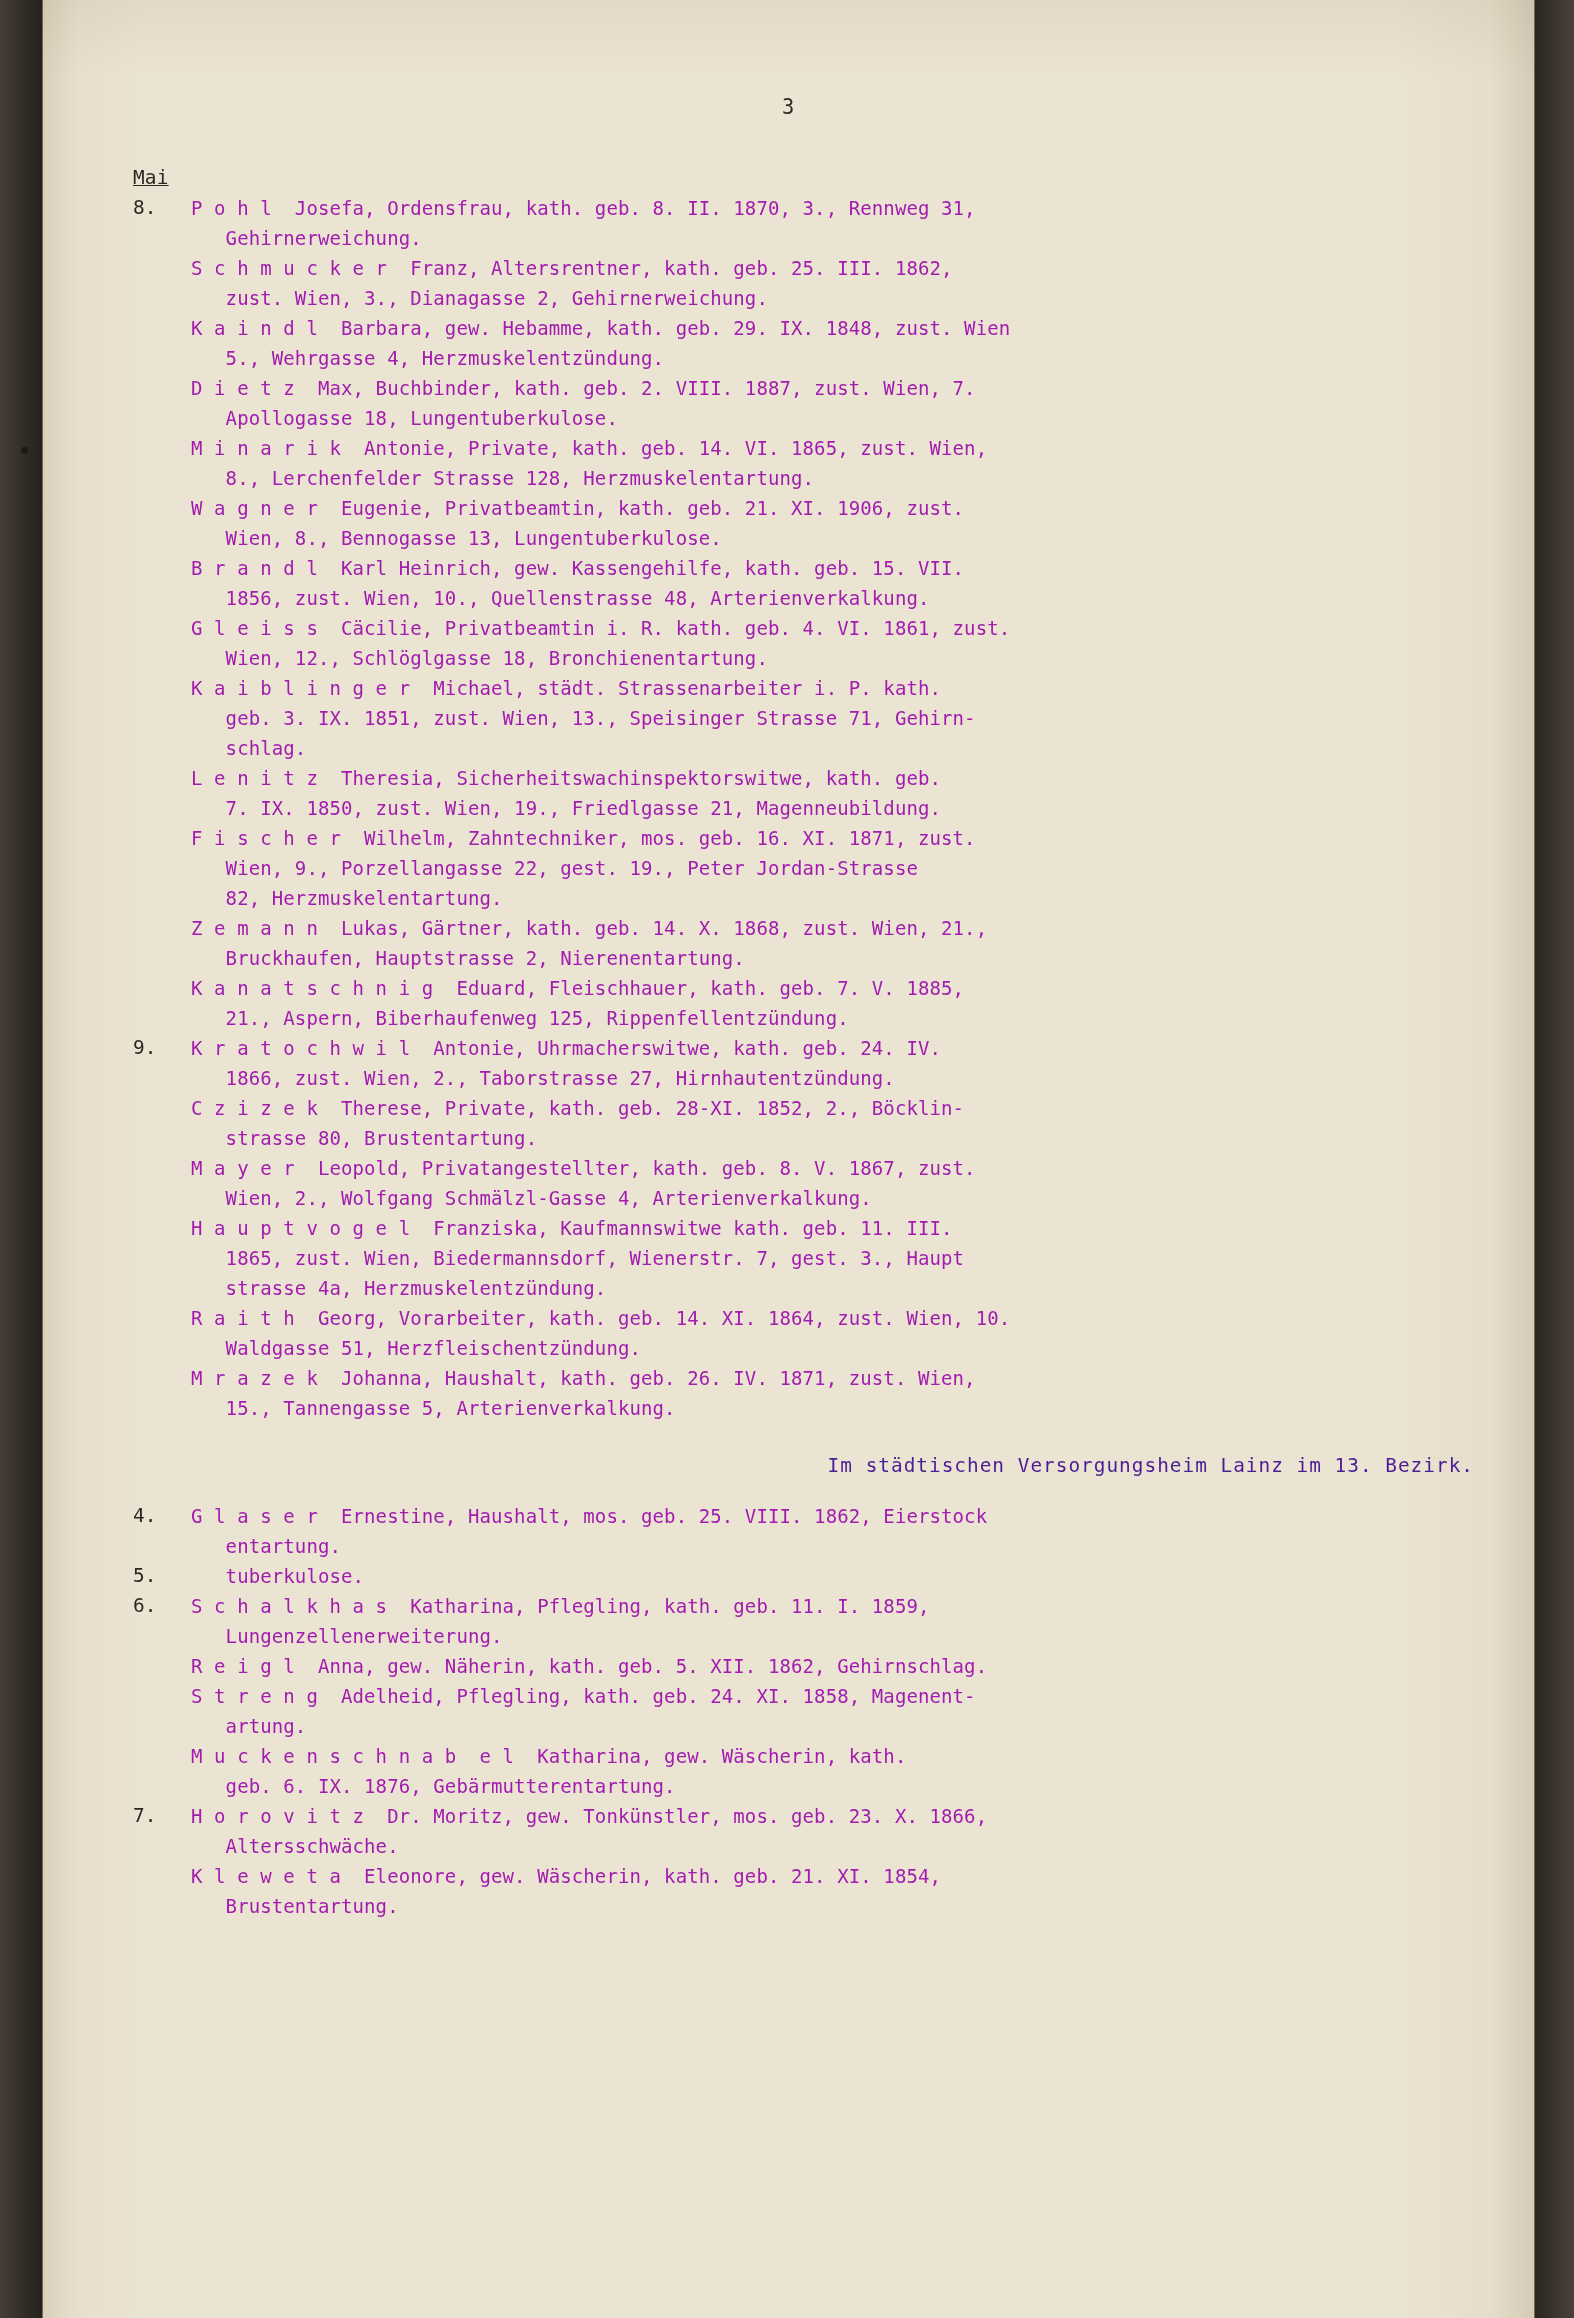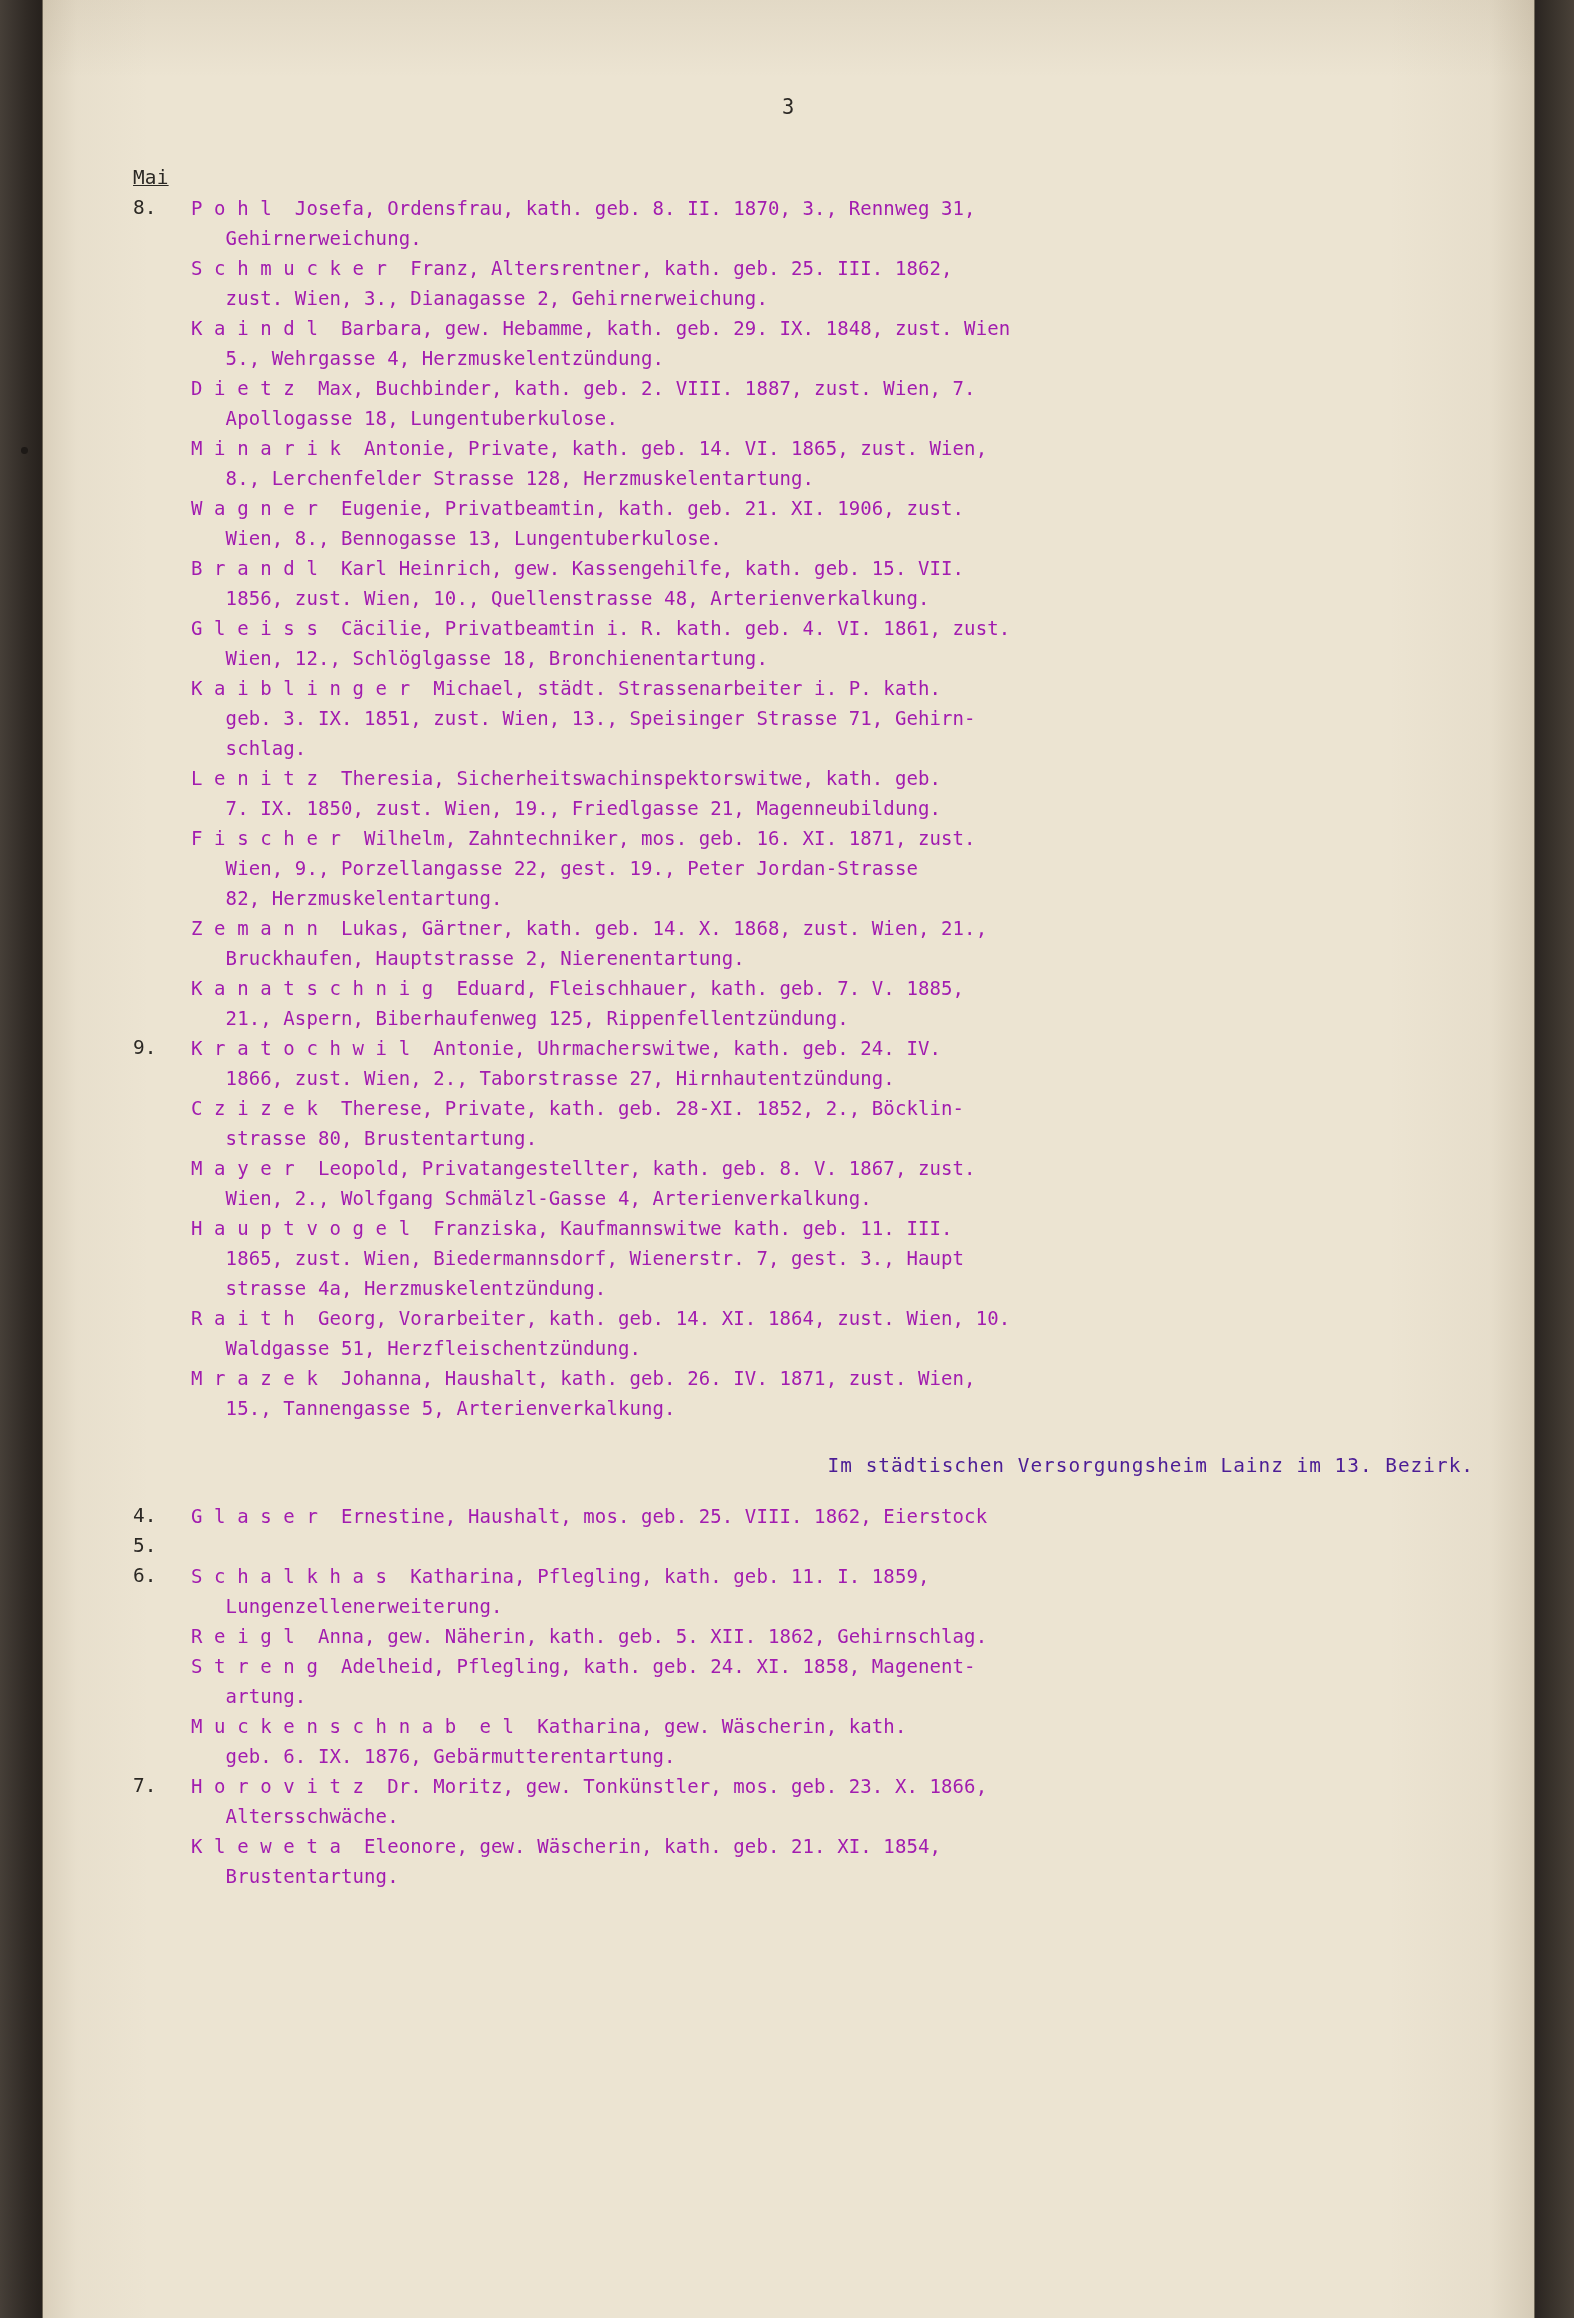--- a/index.html
+++ b/index.html
@@ -186,25 +186,25 @@
             <div class="daycol">9.</div>
             <div class="textcol"><span class="ln">K r a t o c h w i l  Antonie, Uhrmacherswitwe, kath. geb. 24. IV.</span><span class="ln">   1866, zust. Wien, 2., Taborstrasse 27, Hirnhautentzündung.</span><span class="ln">C z i z e k  Therese, Private, kath. geb. 28-XI. 1852, 2., Böcklin-</span><span class="ln">   strasse 80, Brustentartung.</span><span class="ln">M a y e r  Leopold, Privatangestellter, kath. geb. 8. V. 1867, zust.</span><span class="ln">   Wien, 2., Wolfgang Schmälzl-Gasse 4, Arterienverkalkung.</span><span class="ln">H a u p t v o g e l  Franziska, Kaufmannswitwe kath. geb. 11. III.</span><span class="ln">   1865, zust. Wien, Biedermannsdorf, Wienerstr. 7, gest. 3., Haupt</span><span class="ln">   strasse 4a, Herzmuskelentzündung.</span><span class="ln">R a i t h  Georg, Vorarbeiter, kath. geb. 14. XI. 1864, zust. Wien, 10.</span><span class="ln">   Waldgasse 51, Herzfleischentzündung.</span><span class="ln">M r a z e k  Johanna, Haushalt, kath. geb. 26. IV. 1871, zust. Wien,</span><span class="ln">   15., Tannengasse 5, Arterienverkalkung.</span></div>
           </div>
         </div>
 
       <div class="section-heading">Im städtischen Versorgungsheim Lainz im 13. Bezirk.</div>
 
       <div id="section-entries">
           <div class="entry">
             <div class="daycol">4.</div>
-            <div class="textcol"><span class="ln">G l a s e r  Ernestine, Haushalt, mos. geb. 25. VIII. 1862, Eierstock</span></div>
+            <div class="textcol"><span class="ln">G l a s e r  Ernestine, Haushalt, mos. geb. 25. VIII. 1862, Eierstock</span><span class="ln">   entartung.</span></div>
           </div>
           <div class="entry">
             <div class="daycol">5.</div>
-            <div class="textcol"></div>
+            <div class="textcol"><span class="ln">   tuberkulose.</span></div>
           </div>
           <div class="entry">
             <div class="daycol">6.</div>
             <div class="textcol"><span class="ln">S c h a l k h a s  Katharina, Pflegling, kath. geb. 11. I. 1859,</span><span class="ln">   Lungenzellenerweiterung.</span><span class="ln">R e i g l  Anna, gew. Näherin, kath. geb. 5. XII. 1862, Gehirnschlag.</span><span class="ln">S t r e n g  Adelheid, Pflegling, kath. geb. 24. XI. 1858, Magenent-</span><span class="ln">   artung.</span><span class="ln">M u c k e n s c h n a b  e l  Katharina, gew. Wäscherin, kath.</span><span class="ln">   geb. 6. IX. 1876, Gebärmutterentartung.</span></div>
           </div>
           <div class="entry">
             <div class="daycol">7.</div>
             <div class="textcol"><span class="ln">H o r o v i t z  Dr. Moritz, gew. Tonkünstler, mos. geb. 23. X. 1866,</span><span class="ln">   Altersschwäche.</span><span class="ln">K l e w e t a  Eleonore, gew. Wäscherin, kath. geb. 21. XI. 1854,</span><span class="ln">   Brustentartung.</span></div>
           </div>
         </div>

